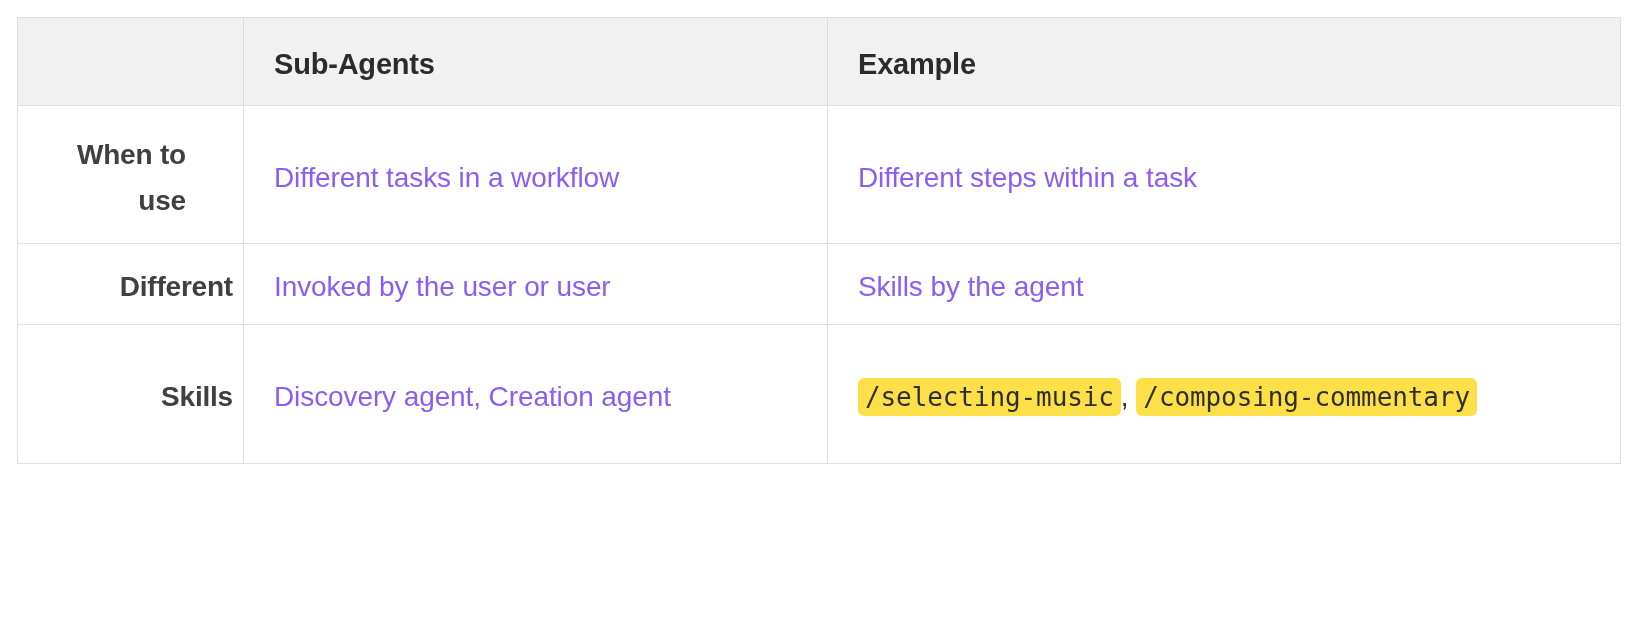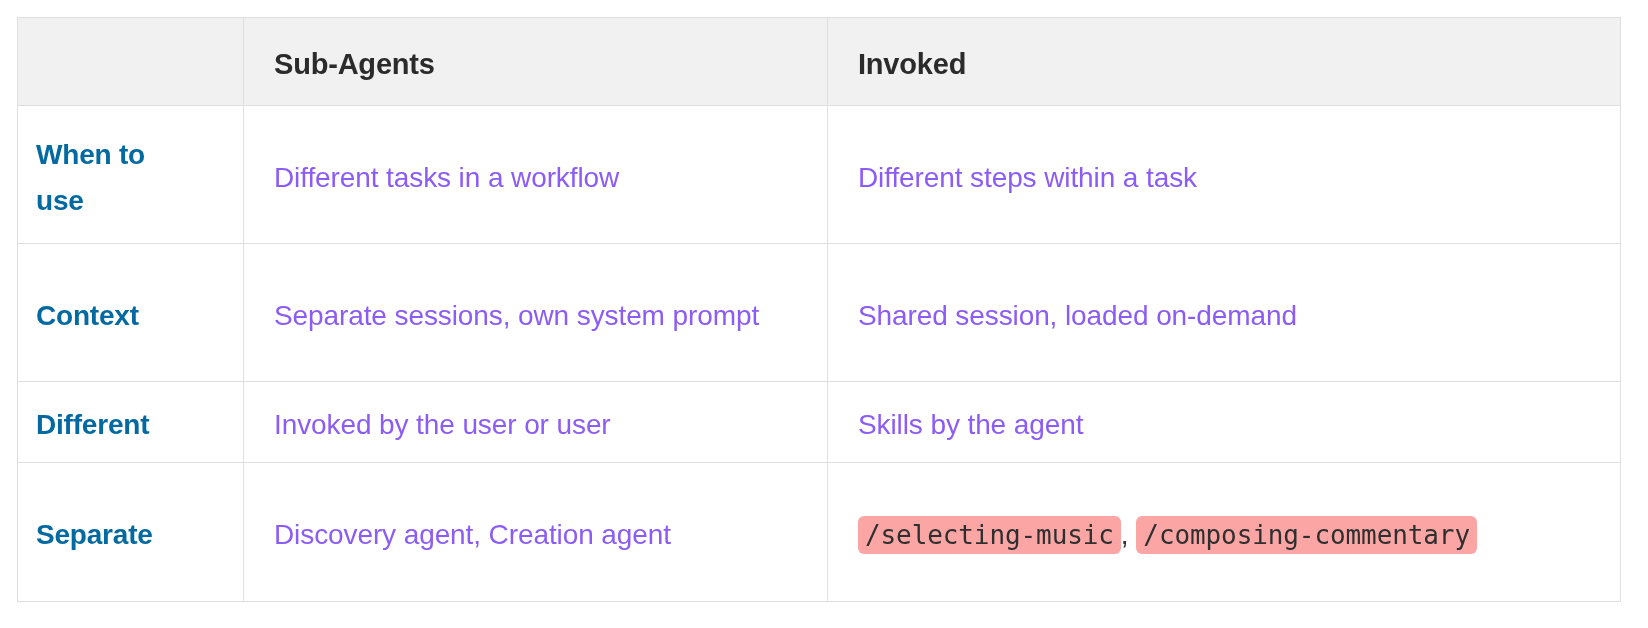--- a/index.html
+++ b/index.html
@@ -69,42 +69,43 @@
 
   
   tbody td {
     font-size: 28px;
     color: #8b5cf6;
     line-height: 1.62;
     letter-spacing: -0.1px;
   }
   tbody td.rowlabel {
     font-weight: 700;
-    color: #0369a1;
+    color: #404040;
     padding-left: 18px;
     padding-right: 10px;
     letter-spacing: -0.2px;
+    text-align: right;
   }
 
   tr.r-when td { height: 138px; }
   tr.r-context td { height: 138px; }
   tr.r-invocation td { height: 81px; }
   tr.r-example td { height: 139px; }
 
   tr.r-when td.rowlabel .label-inner {
     display: block;
     max-width: 150px;
   }
 
   .cell-text { display: block; }
 
   code.inline-code {
     font-family: "DejaVu Sans Mono", "Liberation Mono", monospace;
     font-size: 26px;
-    background: #fca5a5;
+    background: #fde047;
     color: #2f2f2f;
     border-radius: 6px;
     padding: 4px 7px;
     line-height: 1.55;
     white-space: nowrap;
   }
   .code-cell {
     line-height: 2.0;
     font-size: 28px;
     color: #2f2f2f;
@@ -121,65 +122,54 @@
       <colgroup>
         <col class="c1">
         <col class="c2">
         <col class="c3">
       </colgroup>
 
       <thead>
         <tr>
           <th class="corner"></th>
           <th>Sub-Agents</th>
-          <th>Invoked</th>
+          <th>Example</th>
         </tr>
       </thead>
 
       <tbody>
 
         <tr class="r-when">
           <td class="rowlabel">
             <span class="label-inner">When to use</span>
           </td>
           <td>
             <span class="cell-text">Different tasks in a workflow</span>
           </td>
           <td>
             <span class="cell-text">Different steps within a task</span>
           </td>
         </tr>
 
-        <tr class="r-context">
-          <td class="rowlabel">
-            <span class="label-inner">Context</span>
-          </td>
-          <td>
-            <span class="cell-text">Separate sessions, own system prompt</span>
-          </td>
-          <td>
-            <span class="cell-text">Shared session, loaded on-demand</span>
-          </td>
-        </tr>
 
         <tr class="r-invocation">
           <td class="rowlabel">
             <span class="label-inner">Different</span>
           </td>
           <td>
             <span class="cell-text">Invoked by the user or user</span>
           </td>
           <td>
             <span class="cell-text">Skills by the agent</span>
           </td>
         </tr>
 
         <tr class="r-example">
           <td class="rowlabel">
-            <span class="label-inner">Separate</span>
+            <span class="label-inner">Skills</span>
           </td>
           <td>
             <span class="cell-text">Discovery agent, Creation agent</span>
           </td>
           <td class="code-cell">
             <code class="inline-code">/selecting-music</code><span class="comma-sep">,</span>
             <code class="inline-code">/composing-commentary</code>
           </td>
         </tr>
 

